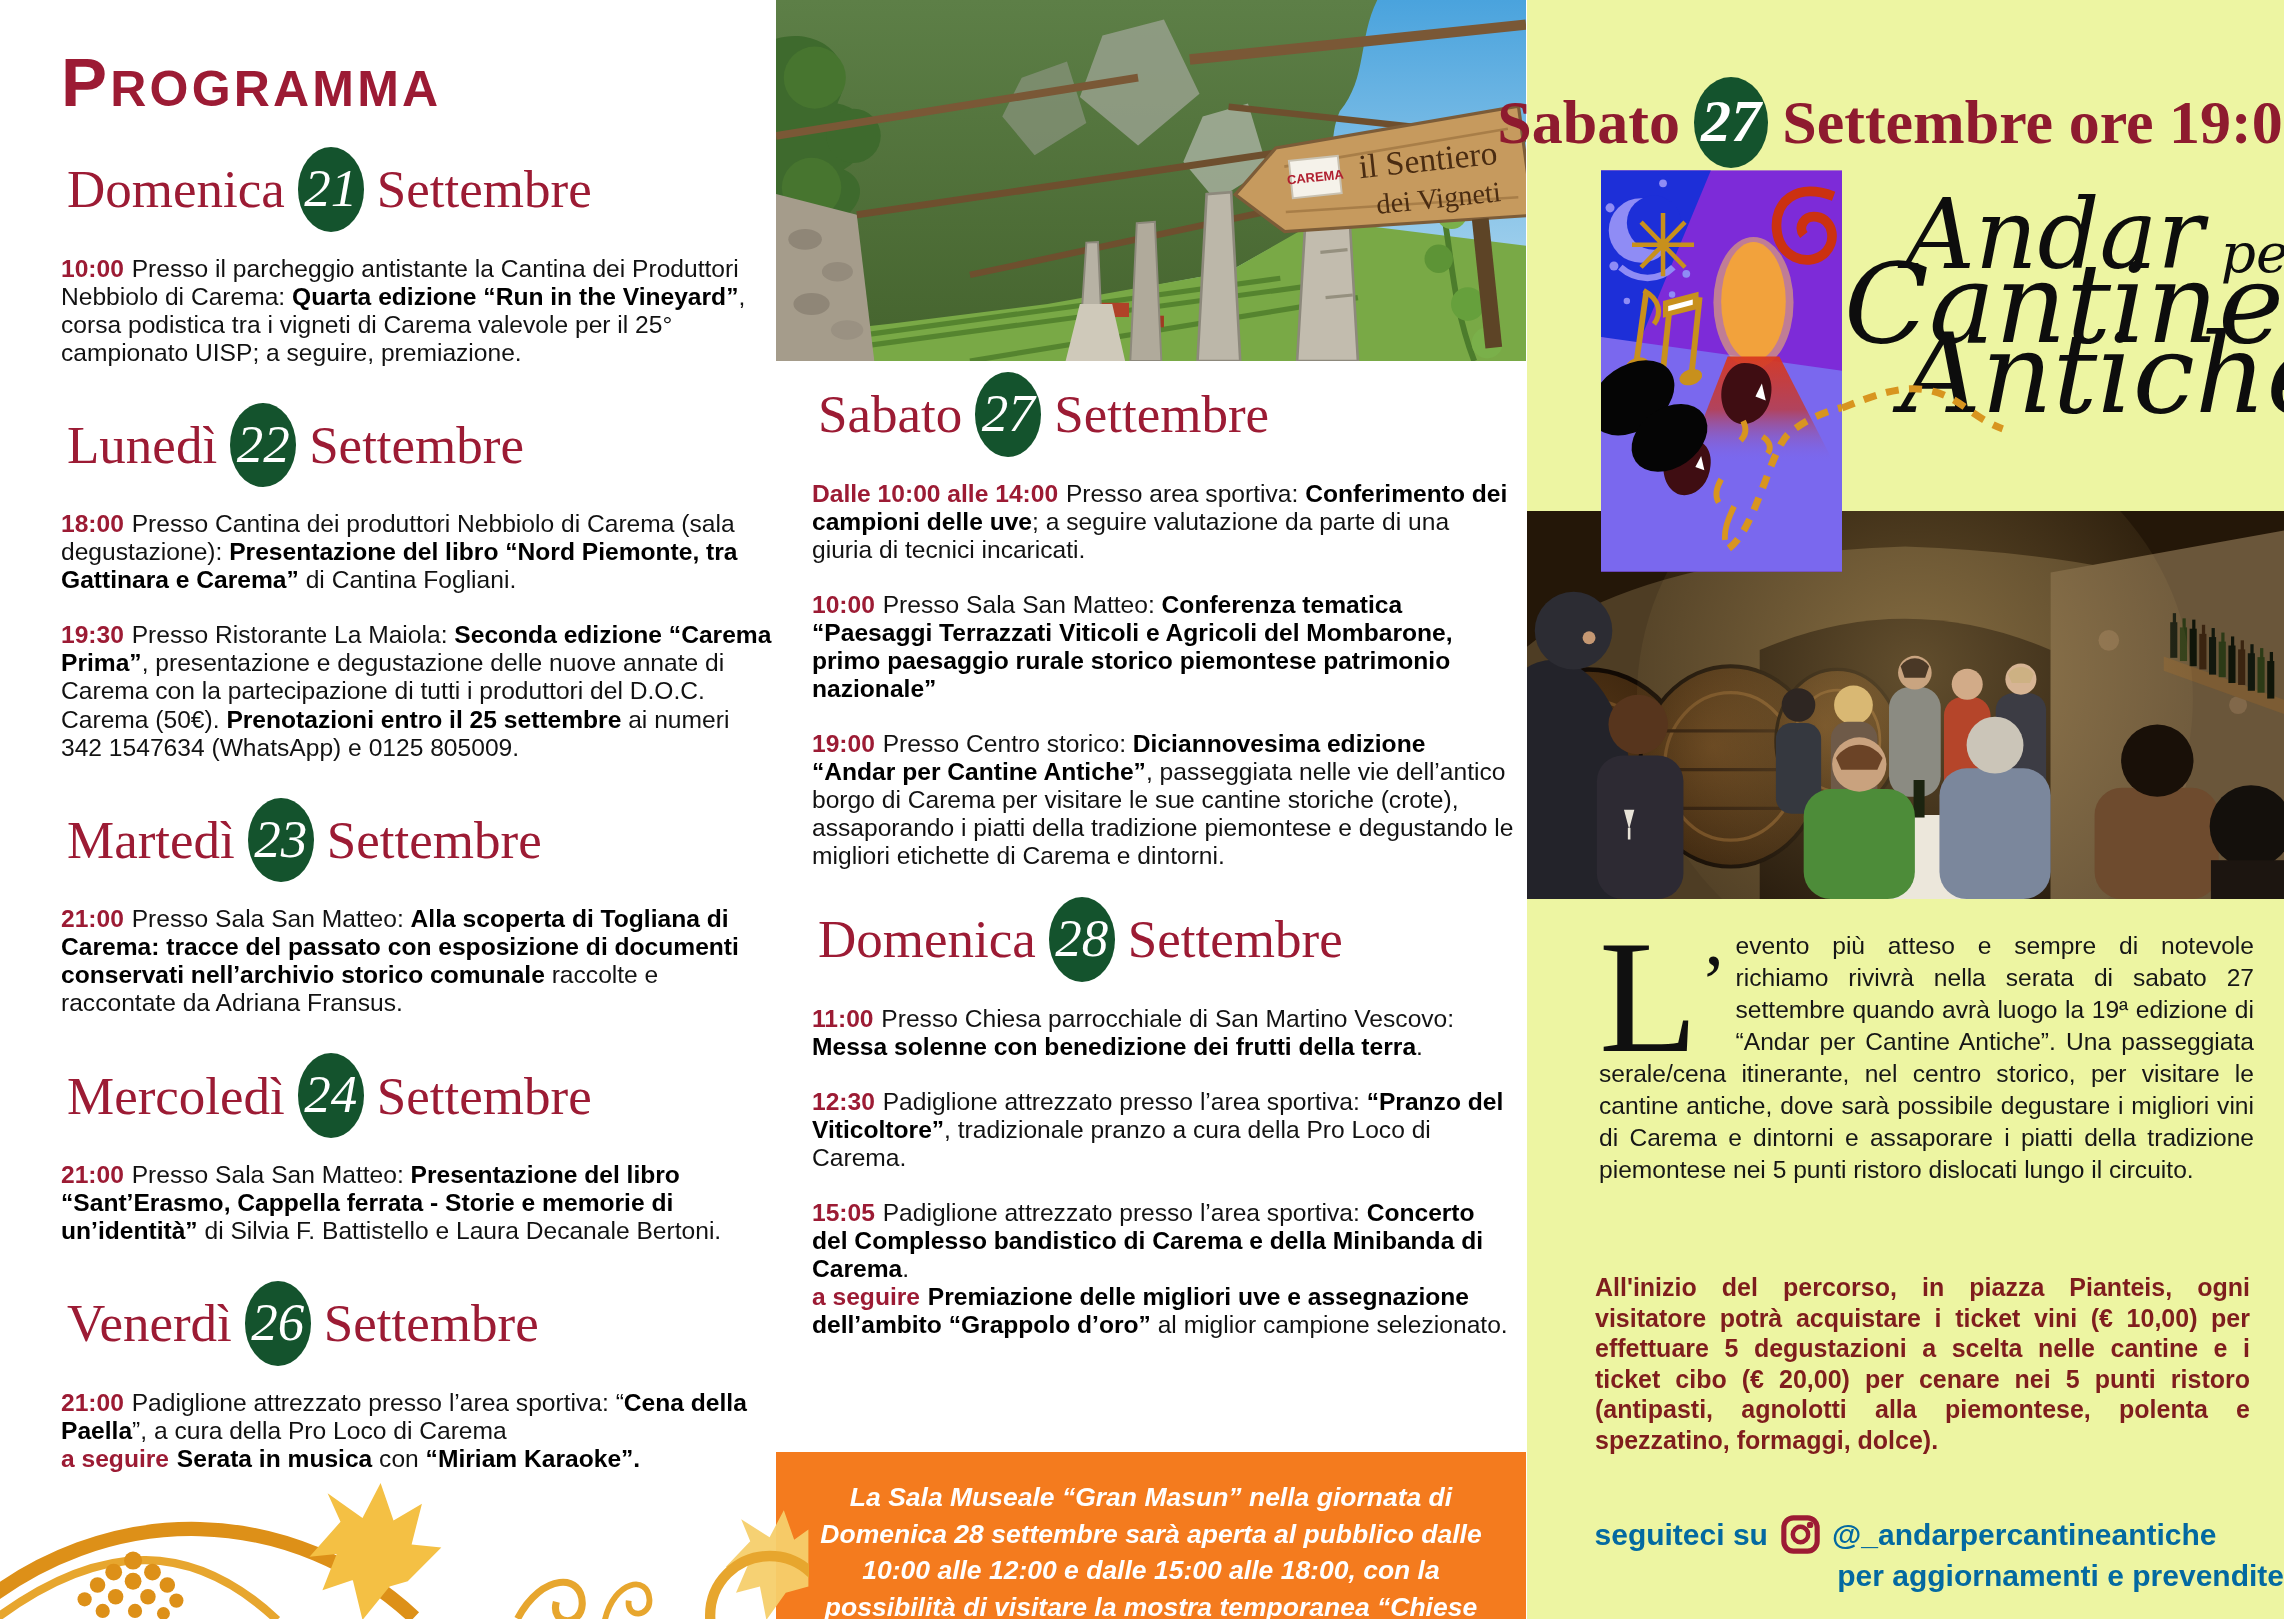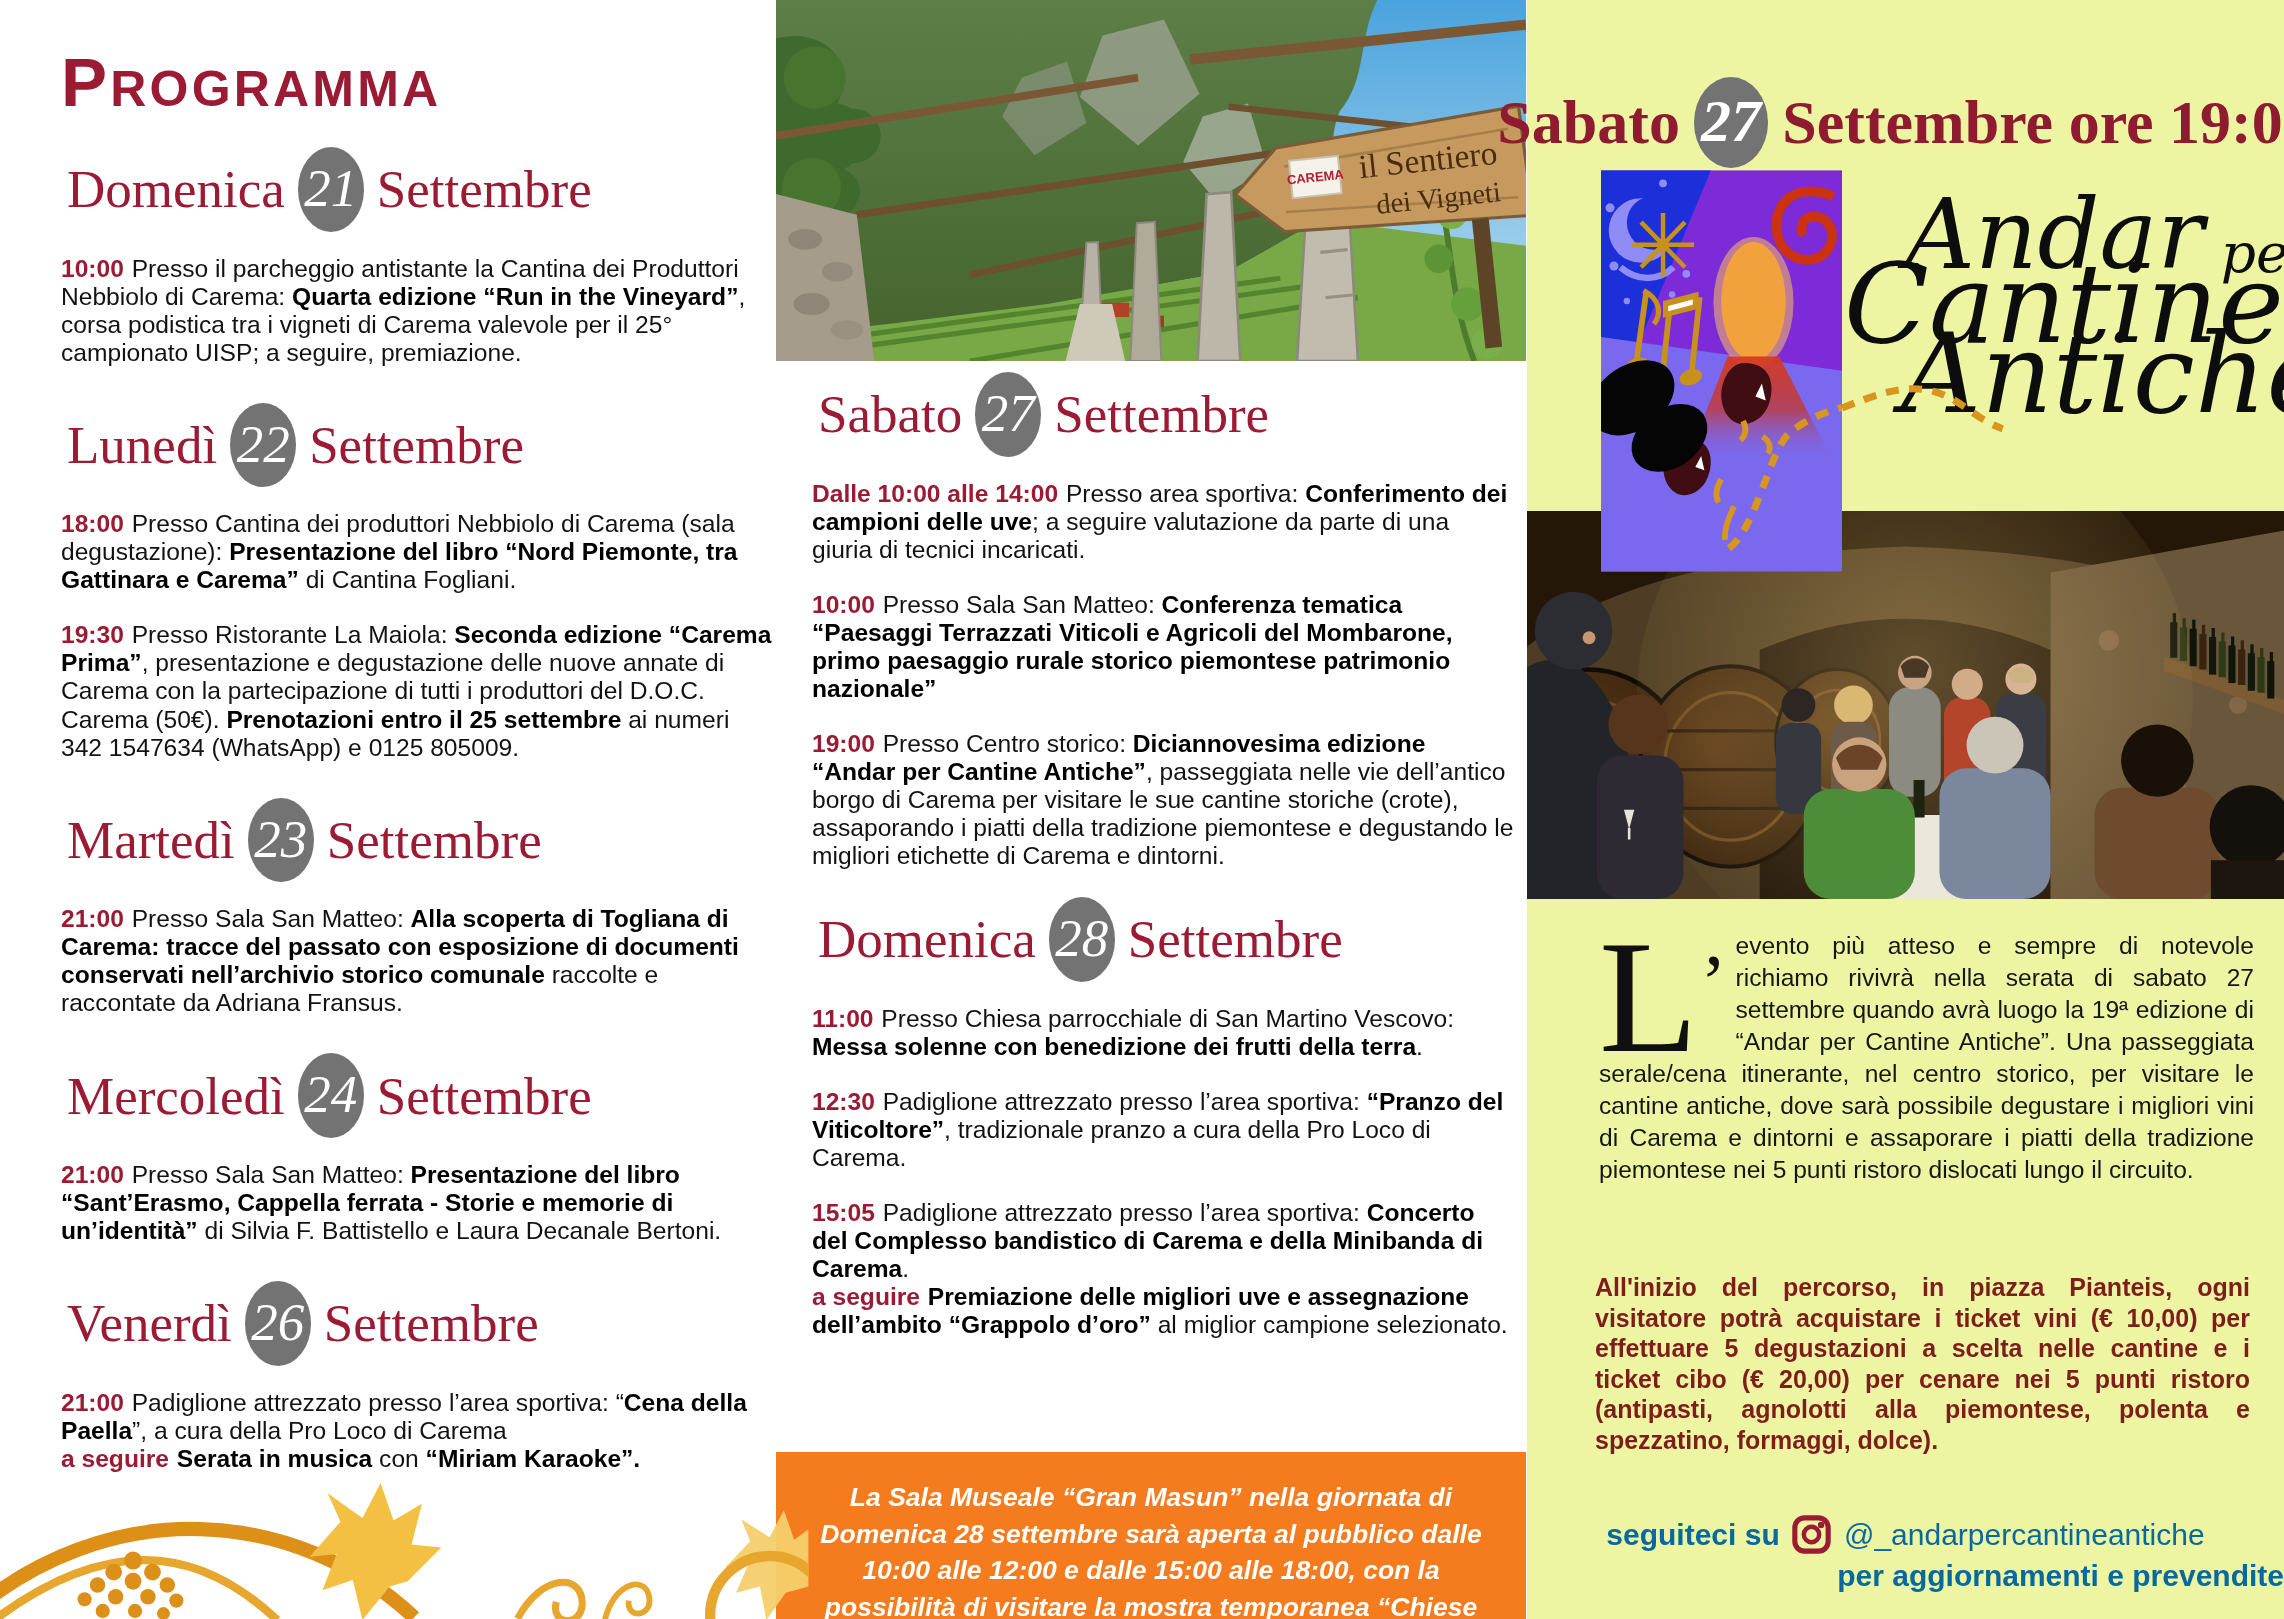--- a/index.html
+++ b/index.html
@@ -7,21 +7,21 @@
         font-family:"Liberation Sans",sans-serif;color:#111;}
 
   
   .event{font-size:24.6px;line-height:1.14;margin:0 0 27px 0;color:#121212;}
   .event b{color:#000;}
   .time{color:#9c1b34;font-weight:bold;margin-right:7.8px;}
   .day-head{display:flex;align-items:center;gap:13px;margin:0 0 23px 6px;
             font-family:"Liberation Serif","DejaVu Serif",serif;font-weight:400;
             font-size:53px;color:#9c1b34;white-space:nowrap;}
   .oval{display:inline-flex;align-items:center;justify-content:center;flex:0 0 auto;
-        width:66px;height:82px;border-radius:50%;background:#737373;color:#fff;
+        width:66px;height:82px;border-radius:50%;background:#14532d;color:#fff;
         font-style:italic;font-size:53px;padding-bottom:2.6px;
         font-family:"Liberation Serif","DejaVu Serif",serif;}
   .day-section{margin-top:36px;}
 
   
   .col-left{position:absolute;left:61px;top:48px;width:712px;z-index:2;}
   .title{color:#9c1b34;font-weight:bold;letter-spacing:3.2px;margin:0 0 30px 0;line-height:1;}
   .title .cap{font-size:69px;}
   .title .rest{font-size:50px;}
   .vine-art{position:absolute;left:0;bottom:0;width:809px;height:137px;z-index:1;}
@@ -58,21 +58,21 @@
   .dropcap{float:left;margin:6.5px 11.6px 0 0;line-height:.74;color:#101010;
            font-family:"Liberation Serif","DejaVu Serif",serif;}
   .dc-l{font-size:162px;}
   .dc-apos{font-size:78px;position:relative;top:-43px;left:2.6px;}
   .tickets{position:absolute;left:68px;top:1272px;width:655px;margin:0;
            font-size:25px;line-height:1.22;font-weight:bold;text-align:justify;color:#7f1d1d;}
   .follow{position:absolute;left:0;top:1514px;width:100%;text-align:right;color:#0369a1;
           font-weight:bold;font-size:30px;}
   .follow-row{display:flex;align-items:center;justify-content:center;gap:11.6px;}
   .follow-l2{margin-top:3.9px;}
-  .handle{font-weight:normal;}
+  .handle{font-weight:bold;}
 </style>
 </head>
 <body>
 
 <div class="page">
 
   <section class="col-left">
     <h1 class="title"><span class="cap">P</span><span class="rest">ROGRAMMA</span></h1>
 
     <div class="day-section" style="margin-top:26px">

